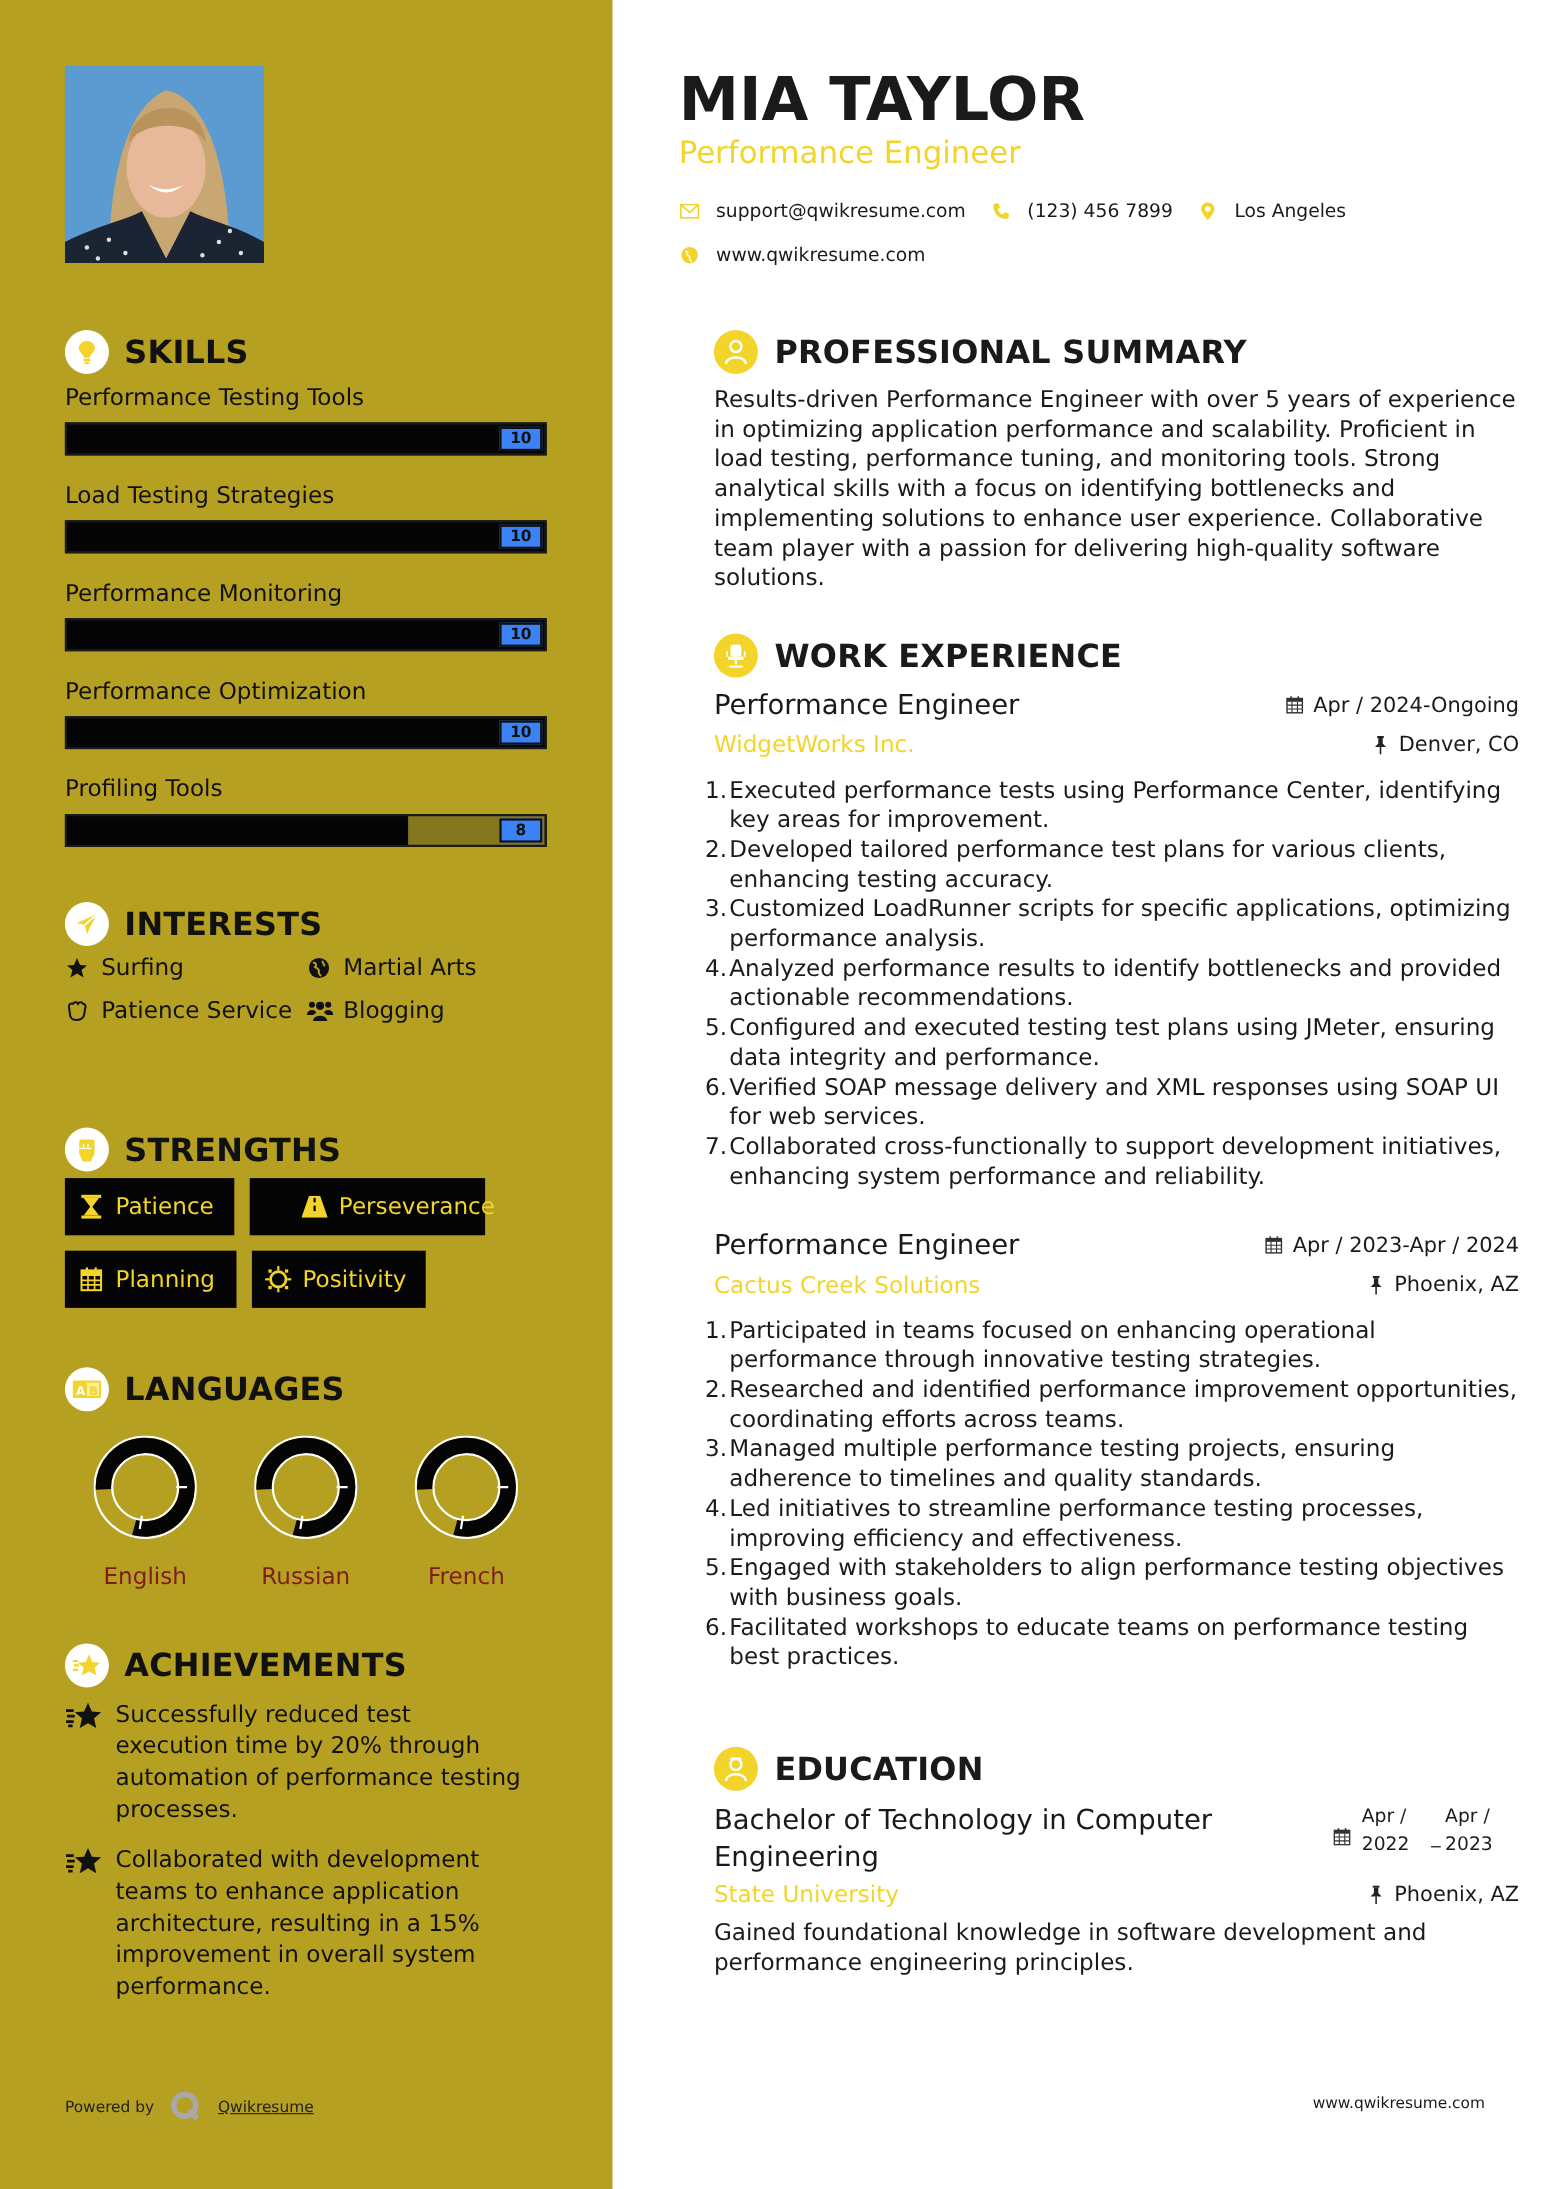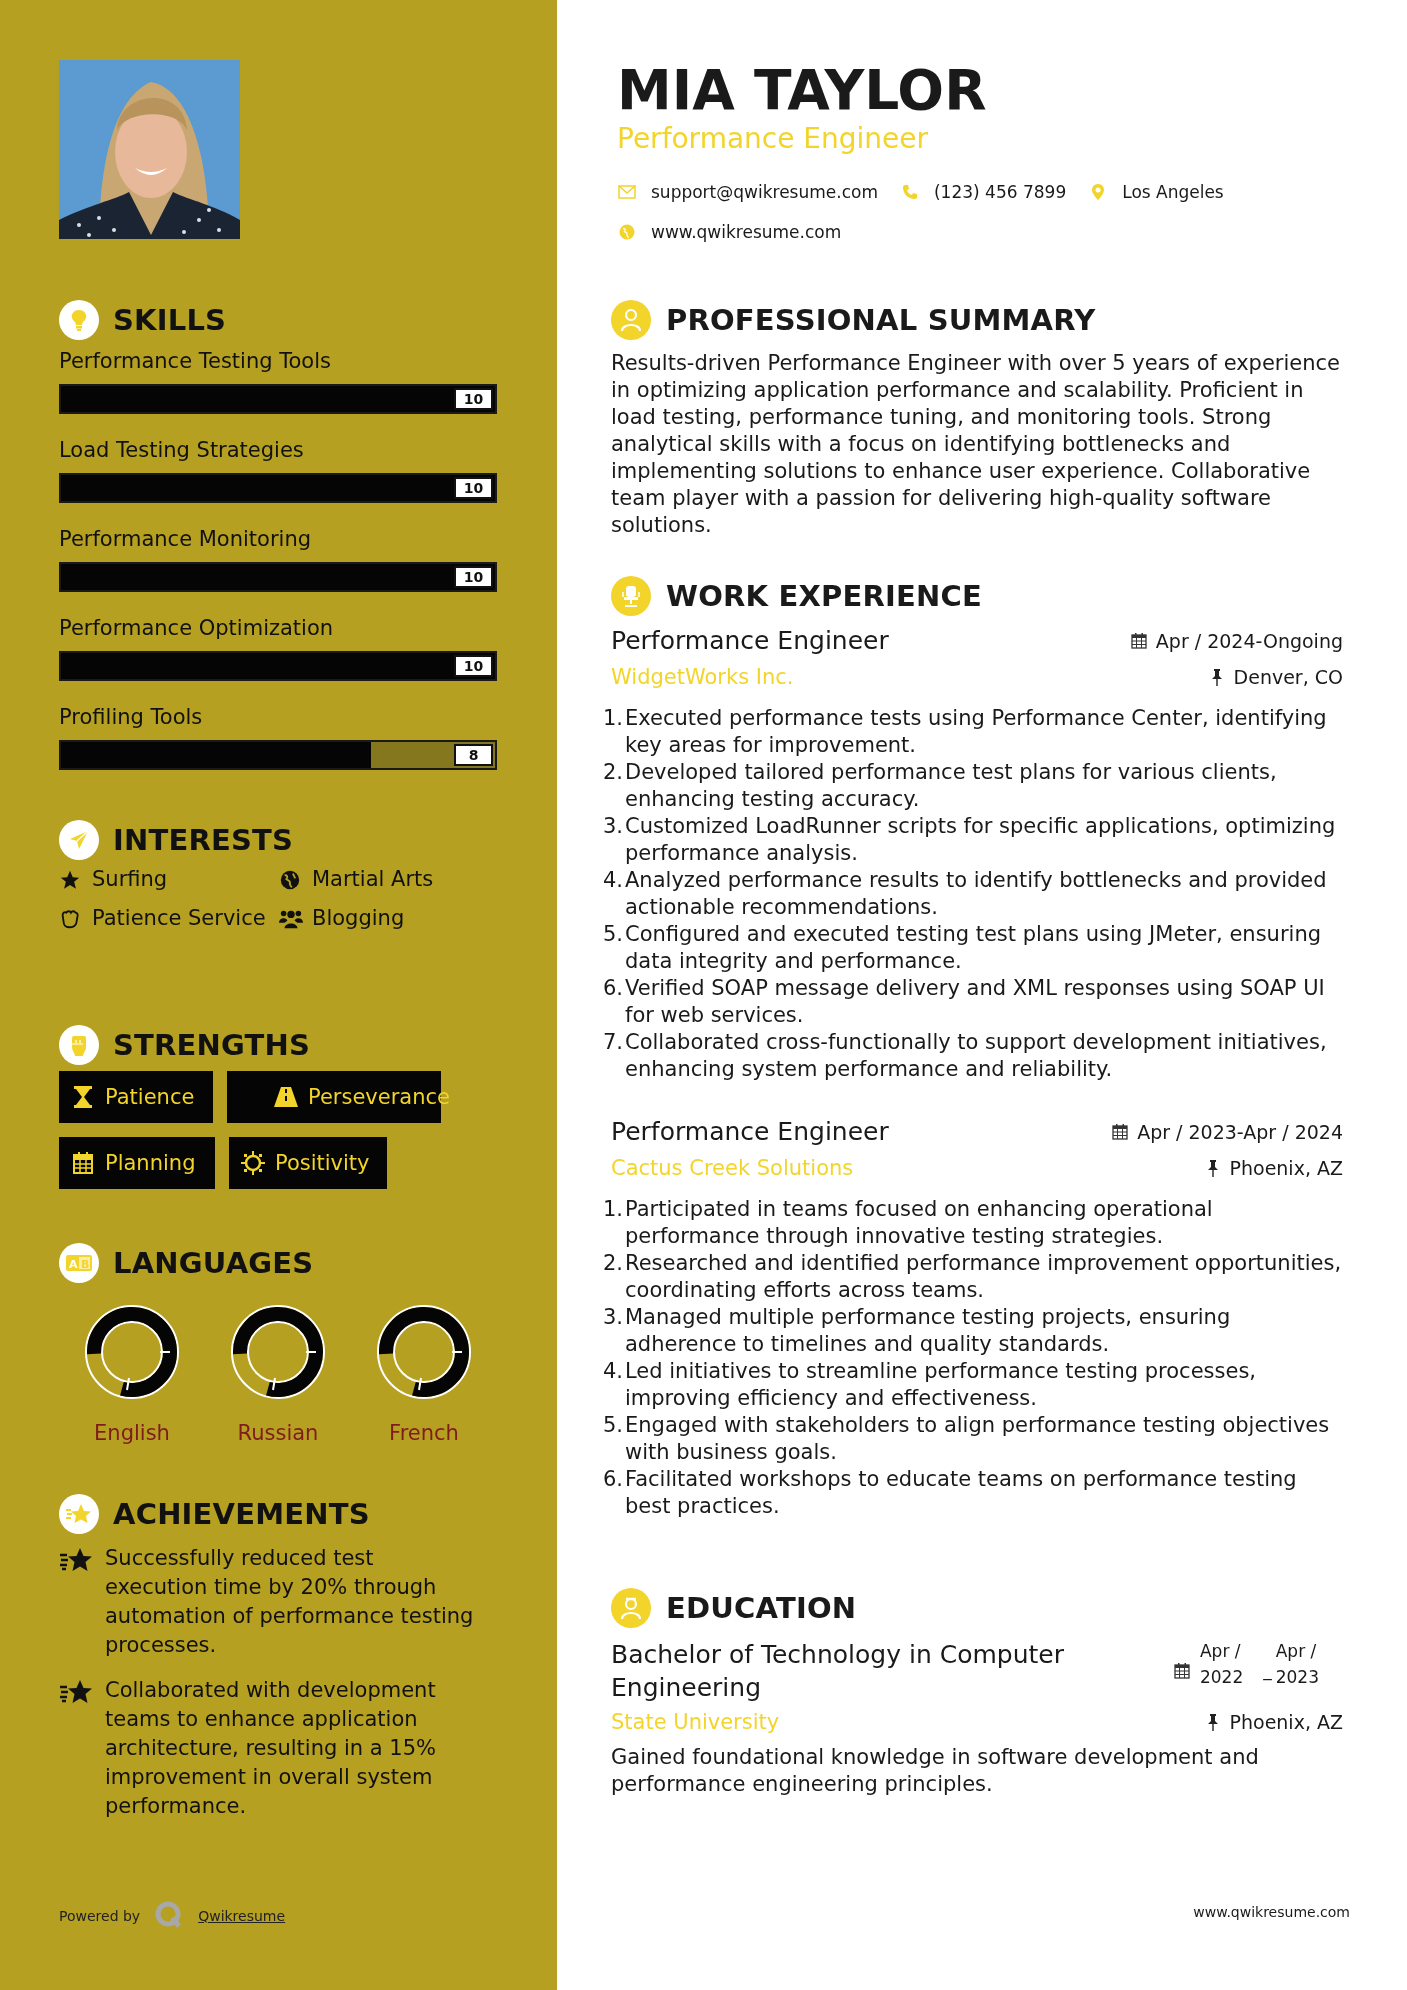--- a/index.html
+++ b/index.html
@@ -16,21 +16,21 @@
   
   .sb-section { position: absolute; left: 59px; width: 440px; }
   .sb-head { display: flex; align-items: center; height: 40px; margin-bottom: 6px; }
   .sb-head .ico { width: 40px; height: 40px; border-radius: 50%; background: #ffffff; display: flex; align-items: center; justify-content: center; margin-right: 14px; flex-shrink: 0; }
   .sb-head .ttl { font-family: "DejaVu Sans", sans-serif; font-weight: bold; font-size: 29px; letter-spacing: 0.2px; color: #111; }
 
   
   .skill-label { font-family: "DejaVu Sans", sans-serif; font-size: 21px; color: #111; height: 30px; line-height: 30px; }
   .skill-bar { position: relative; height: 30px; width: 438px; background: #050505; border: 2px solid #1a1a1a; margin-top: 8px; margin-bottom: 21px; }
   .skill-bar .empty { position: absolute; top: 0; bottom: 0; right: 0; background: #85771e; }
-  .skill-bar .score { position: absolute; right: 2px; top: 2px; width: 39px; height: 22px; background: #ffffff; border: 2px solid #111; font-family: "DejaVu Sans", sans-serif; font-weight: bold; font-size: 14px; text-align: center; line-height: 18px; color: #111; }
+  .skill-bar .score { position: absolute; right: 2px; top: 2px; width: 39px; height: 22px; background: #3b82f6; border: 2px solid #111; font-family: "DejaVu Sans", sans-serif; font-weight: bold; font-size: 14px; text-align: center; line-height: 18px; color: #111; }
 
   
   .interests { display: grid; grid-template-columns: 220px 220px; row-gap: 12px; }
   .interest { display: flex; align-items: flex-start; font-family: "DejaVu Sans", sans-serif; font-size: 21px; line-height: 27px; color: #111; }
   .interest .i-ico { width: 24px; height: 27px; margin-right: 9px; display: flex; align-items: center; flex-shrink: 0; }
 
   
   .strengths { display: flex; flex-wrap: wrap; gap: 14px 14px; width: 420px; margin-top: 6px; }
   .chip { background: #050505; color: #f2d42a; display: flex; align-items: center; height: 52px; padding: 0 12px 0 12px; font-family: "DejaVu Sans", sans-serif; font-size: 21px; }
   .chip .c-ico { width: 24px; height: 24px; margin-right: 10px; display: flex; align-items: center; justify-content: center; }
@@ -50,21 +50,21 @@
   .powered .q-link { text-decoration: underline; color: #222; }
 
   
   .name { position: absolute; left: 617px; top: 58px; font-family: "DejaVu Sans", sans-serif; font-weight: bold; font-size: 55px; letter-spacing: 0px; color: #1a1a1a; }
   .role { position: absolute; left: 617px; top: 122px; font-family: "DejaVu Sans", sans-serif; font-size: 28px; color: #f2d42a; }
   .contacts { position: absolute; left: 617px; top: 178px; width: 760px; }
   .c-row { display: flex; align-items: center; height: 28px; margin-bottom: 12px; font-family: "DejaVu Sans", sans-serif; font-size: 17px; color: #1a1a1a; }
   .c-item { display: flex; align-items: center; margin-right: 22px; }
   .c-item .ci { width: 20px; height: 20px; display: flex; align-items: center; justify-content: center; margin-right: 14px; }
 
-  .m-section { position: absolute; left: 611px; width: 732px; }
+  .m-section { position: absolute; left: 649px; width: 732px; }
   .m-head { display: flex; align-items: center; height: 40px; margin-bottom: 10px; }
   .m-head .ico { width: 40px; height: 40px; border-radius: 50%; background: #f2d42a; display: flex; align-items: center; justify-content: center; margin-right: 15px; }
   .m-head .ttl { font-family: "DejaVu Sans", sans-serif; font-size: 29px; font-weight: bold; letter-spacing: 0.2px; color: #1a1a1a; }
 
   .para { font-family: "DejaVu Sans", sans-serif; font-size: 21px; line-height: 27px; color: #1a1a1a; }
 
   .job { position: relative; }
   .job-top { display: flex; justify-content: space-between; align-items: center; }
   .job-title { font-family: "DejaVu Sans", sans-serif; font-size: 25px; color: #1a1a1a; }
   .job-meta { font-family: "DejaVu Sans", sans-serif; font-size: 19px; color: #1a1a1a; display: flex; align-items: center; }

